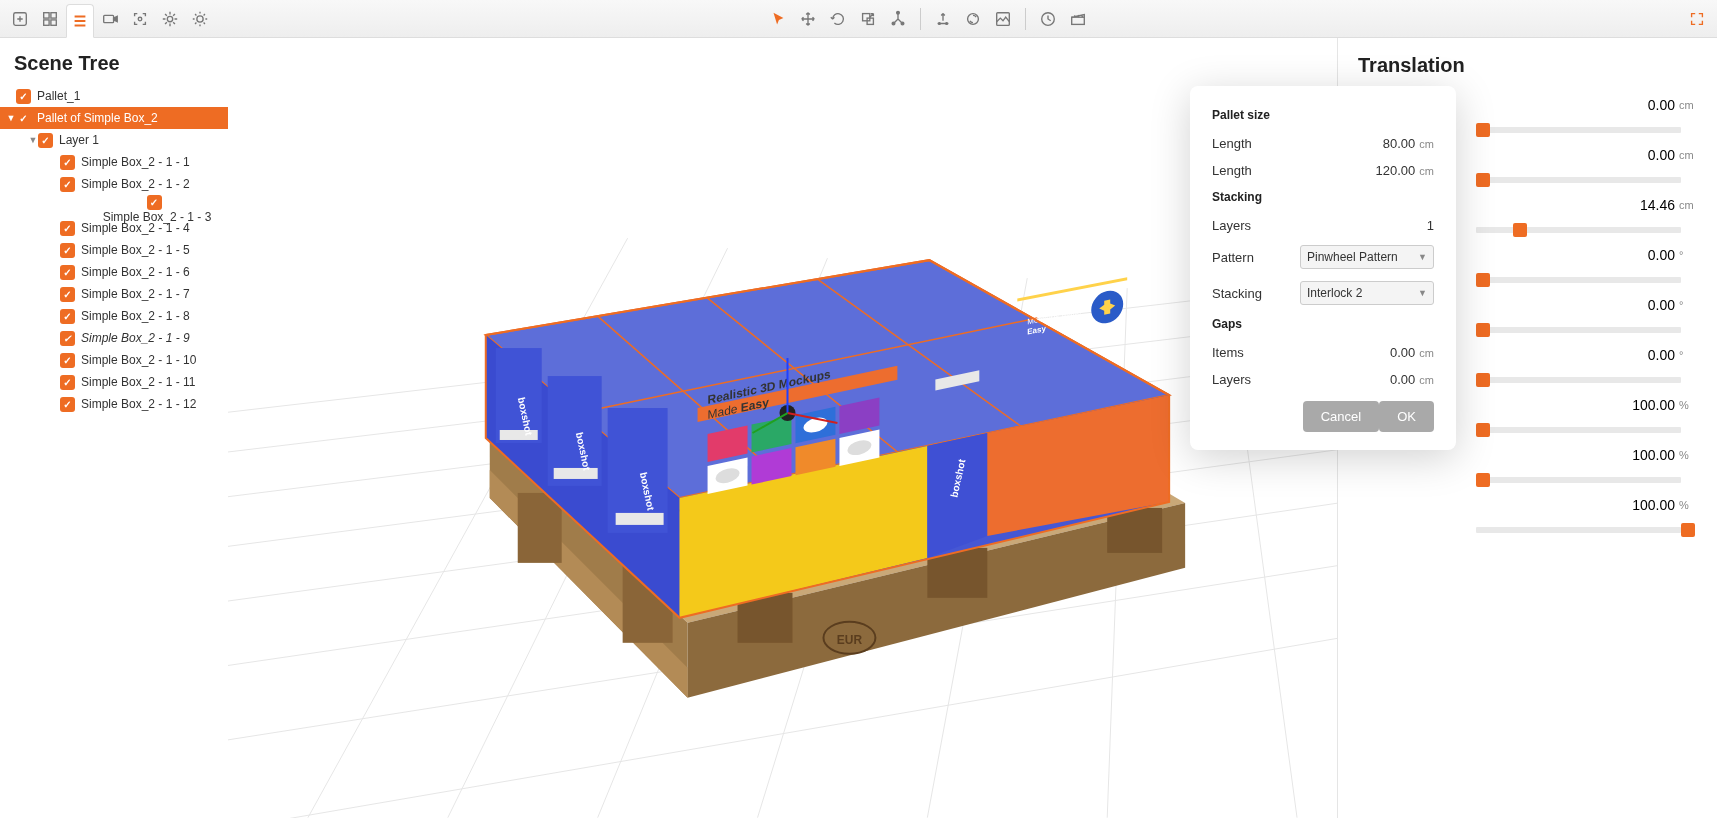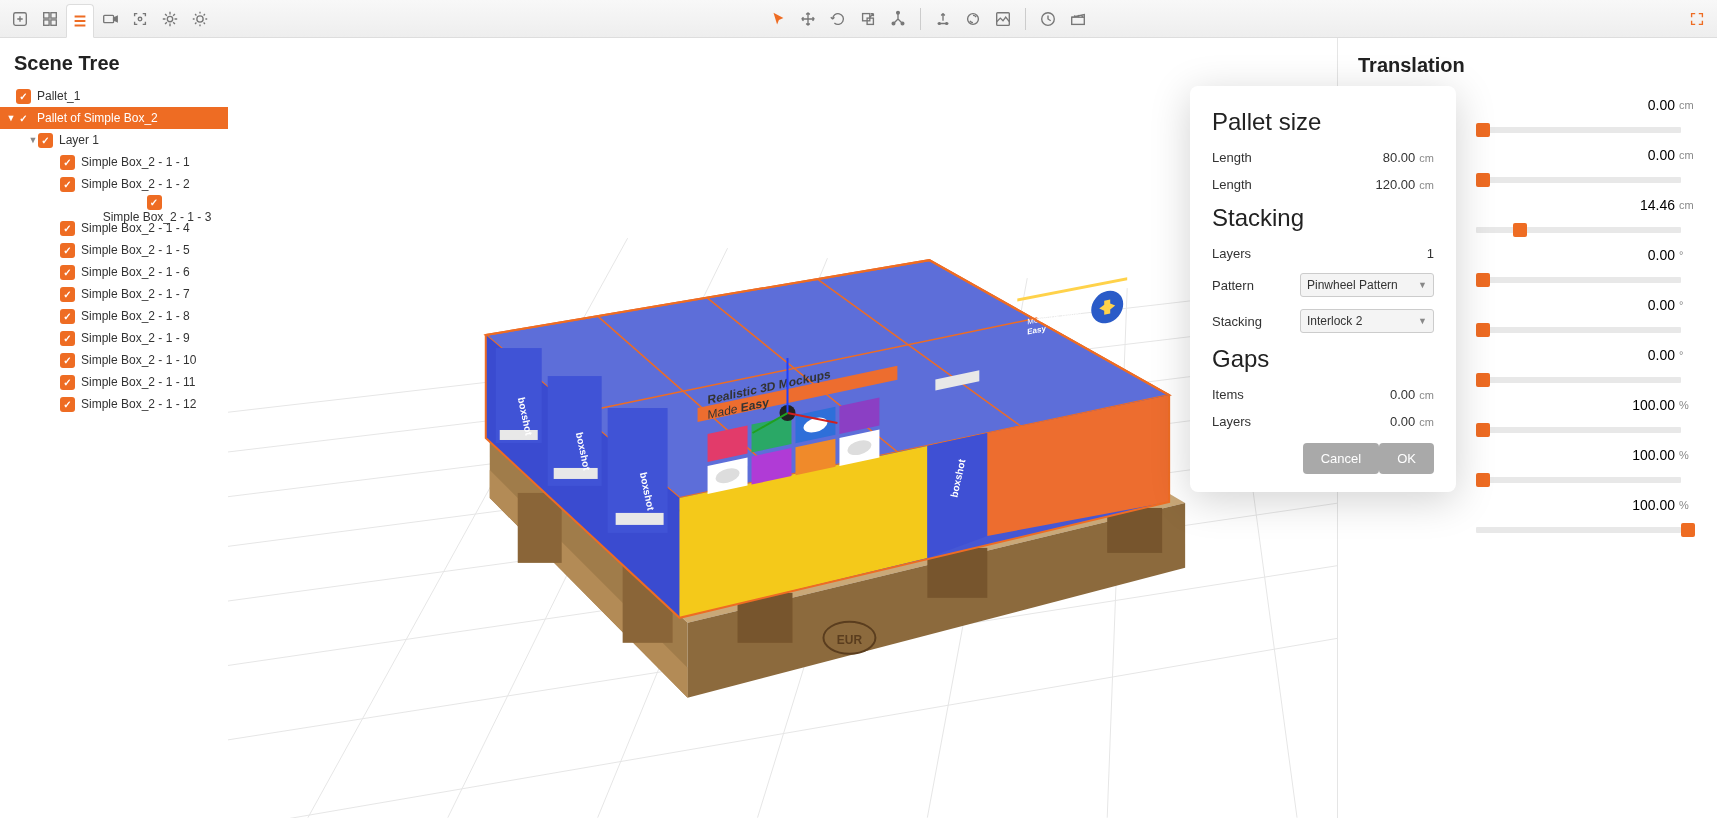--- a/index.html
+++ b/index.html
@@ -37,21 +37,21 @@
 .rightpanel h3 { font-size:20px; font-weight:700; padding:16px 20px 6px; color:#222; }
 .prop { display:flex; align-items:center; height:44px; padding:0 16px 0 24px; }
 .prop .val { margin-left:auto; font-size:14px; text-align:right; min-width:70px; }
 .prop .unit { font-size:11px; color:#888; margin-left:4px; width:22px; }
 .slider { height:6px; background:#e8e8e8; border-radius:1px; margin:0 18px 0 120px; position:relative; }
 .slider .knob { position:absolute; top:-4px; width:14px; height:14px; background:#ee6c23; border-radius:2px; }
 .propline { padding:0 18px; }
 
 
 .dialog { position:absolute; top:86px; left:1190px; width:266px; background:#fff; border-radius:8px; box-shadow:0 8px 40px rgba(0,0,0,.18); padding:22px 22px 18px; z-index:10; }
-.dialog h3 { font-size:24px; font-weight:400; margin-bottom:14px; color:#222; }
+.dialog h3 { font-size:12px; font-weight:700; margin-bottom:14px; color:#222; }
 .drow { display:flex; align-items:center; font-size:13px; color:#333; margin-bottom:12px; }
 .drow .lab { flex:1; }
 .drow .v { }
 .drow .u { font-size:11px; color:#888; margin-left:4px; }
 .dsel { width:134px; height:24px; border:1px solid #ccc; border-radius:3px; font-size:12px; padding:0 6px; background:#f4f4f4; display:flex; align-items:center; justify-content:space-between; }
 .dsel .car { font-size:9px; color:#888; }
 .dbtns { display:flex; justify-content:flex-end; margin-top:14px; }
 .dbtn { background:#a9a9a9; color:#fff; border:none; border-radius:4px; font-size:13px; padding:8px 18px; cursor:pointer; }
 </style>
 </head>
@@ -264,21 +264,21 @@
       </div>
       <div class="tree-row" style="padding-left: 50px;">
         <span class="tw"></span>
         <span class="chk"></span>
         <span>Simple Box_2 - 1 - 8</span>
         <span class="link"><svg viewBox="0 0 20 20" fill="none" stroke="currentColor" stroke-width="1.6">
             <path d="M8 12a4 4 0 0 1 0-6l2-2a4 4 0 0 1 6 6l-1 1"></path>
             <path d="M12 8a4 4 0 0 1 0 6l-2 2a4 4 0 0 1-6-6l1-1"></path>
           </svg></span>
       </div>
-      <div class="tree-row" style="padding-left: 50px;">
+      <div class="tree-row" style="padding-left: 50px; font-style: italic;">
         <span class="tw"></span>
         <span class="chk"></span>
         <span>Simple Box_2 - 1 - 9</span>
         <span class="link"><svg viewBox="0 0 20 20" fill="none" stroke="currentColor" stroke-width="1.6">
             <path d="M8 12a4 4 0 0 1 0-6l2-2a4 4 0 0 1 6 6l-1 1"></path>
             <path d="M12 8a4 4 0 0 1 0 6l-2 2a4 4 0 0 1-6-6l1-1"></path>
           </svg></span>
       </div>
       <div class="tree-row" style="padding-left: 50px;">
         <span class="tw"></span>

